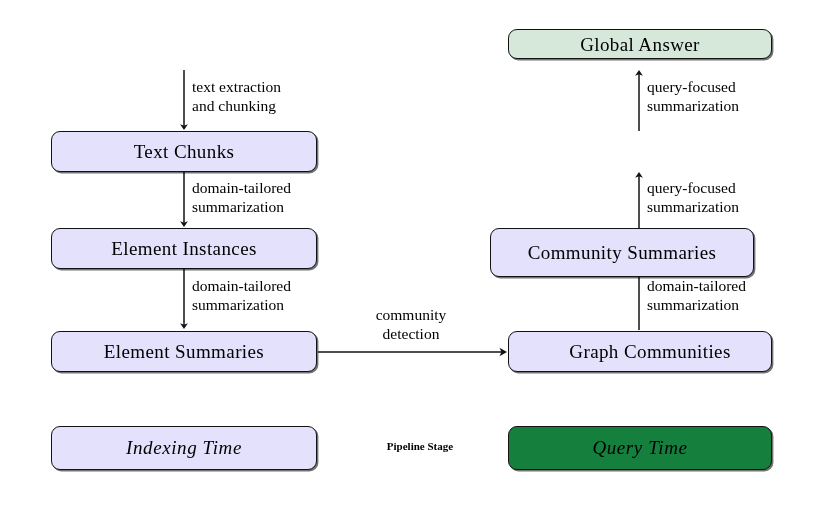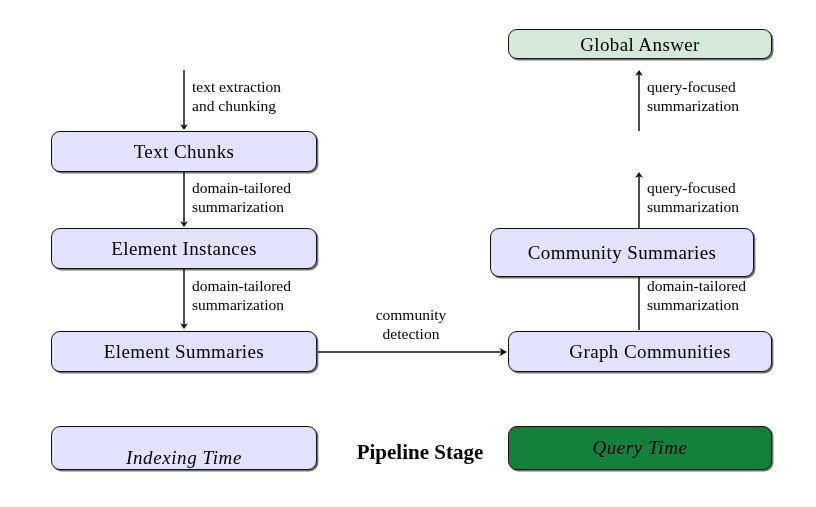--- a/index.html
+++ b/index.html
@@ -50,28 +50,28 @@
     align-items: center;
     justify-content: center;
     font-family: "Liberation Serif", "DejaVu Serif", serif;
     font-style: italic;
     font-size: 19px;
     letter-spacing: 0.6px;
     color: #000000;
     box-shadow: 1.4px 1.4px 0 rgba(0,0,0,0.55);
     white-space: nowrap;
   }
-  .legend-box.indexing { background: #e3e1fb; align-items: flex-end; }
+  .legend-box.indexing { background: #e3e1fb; }
   .legend-box.query    { background: #15803d; }
 
   .legend-caption {
     position: absolute;
     font-family: "Liberation Serif", "DejaVu Serif", serif;
     font-weight: bold;
-    font-size: 21px;
+    font-size: 11px;
     color: #000000;
     white-space: nowrap;
     text-align: center;
   }
 
   
   .edge-label {
     position: absolute;
     font-family: "Liberation Serif", "DejaVu Serif", serif;
     font-size: 15.5px;

